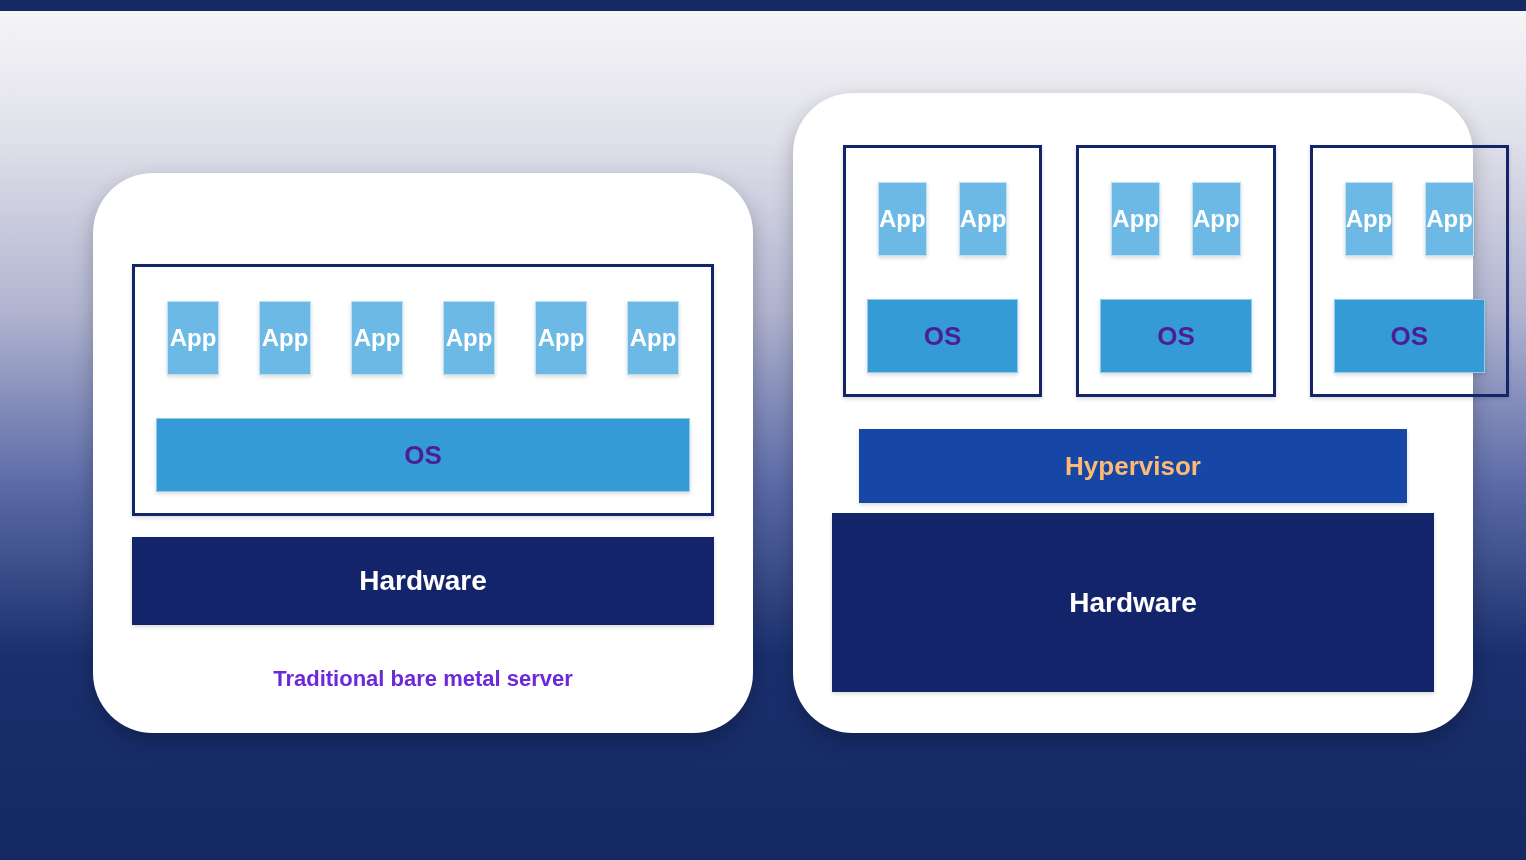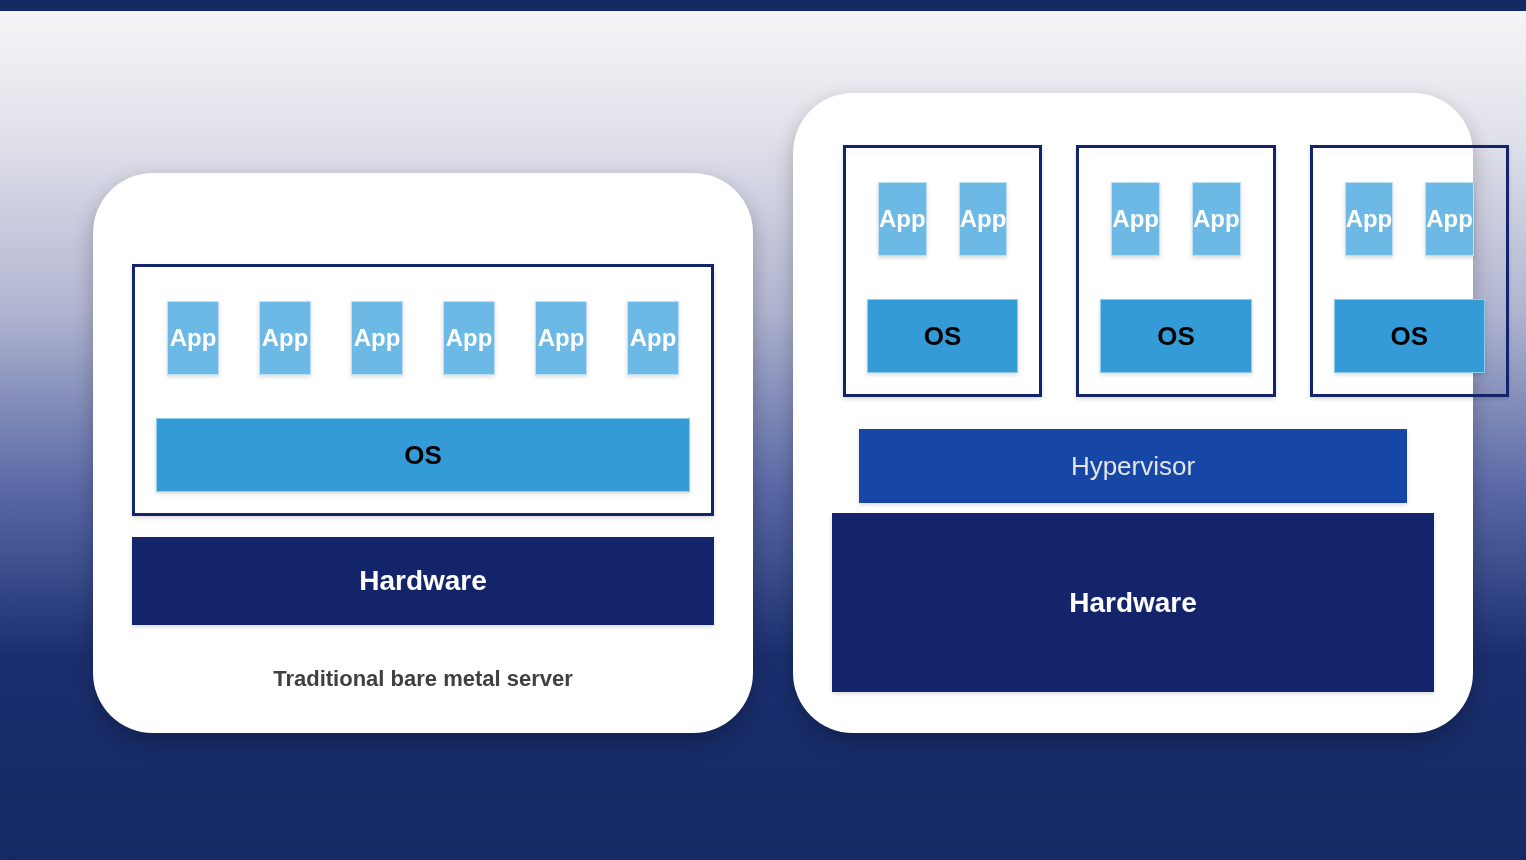--- a/index.html
+++ b/index.html
@@ -65,54 +65,54 @@
     box-shadow: 0 2px 4px rgba(0,0,0,0.15);
   }
 
   .os-box {
     background: #349bd7;
     border: 1px solid #8fcdef;
     height: 74px;
     display: flex;
     align-items: center;
     justify-content: center;
-    color: #000000;
+    color: #4c1d95;
     font-size: 26px;
     font-weight: 600;
     box-shadow: 0 2px 4px rgba(0,0,0,0.15);
   }
 
   .hypervisor-box {
     background: #1747a6;
     height: 74px;
     display: flex;
     align-items: center;
     justify-content: center;
-    color: #e5e5e5;
+    color: #fdba74;
     font-size: 26px;
-    font-weight: 400;
+    font-weight: 700;
     margin: 10px 38px 0 38px;
     box-shadow: 0 2px 4px rgba(0,0,0,0.15);
   }
 
   .hardware-box {
     background: #14246b;
     flex: 1;
     display: flex;
     align-items: center;
     justify-content: center;
     color: #ffffff;
     font-size: 28px;
     font-weight: 600;
     margin-top: 10px;
     box-shadow: 0 2px 4px rgba(0,0,0,0.15);
   }
 
   .caption {
-    color: #404040;
+    color: #6d28d9;
     font-size: 22px;
     font-weight: 700;
     text-align: center;
     margin-top: 30px;
   }
 
   .vm-row {
     display: flex;
     gap: 12px;
     justify-content: space-between;

